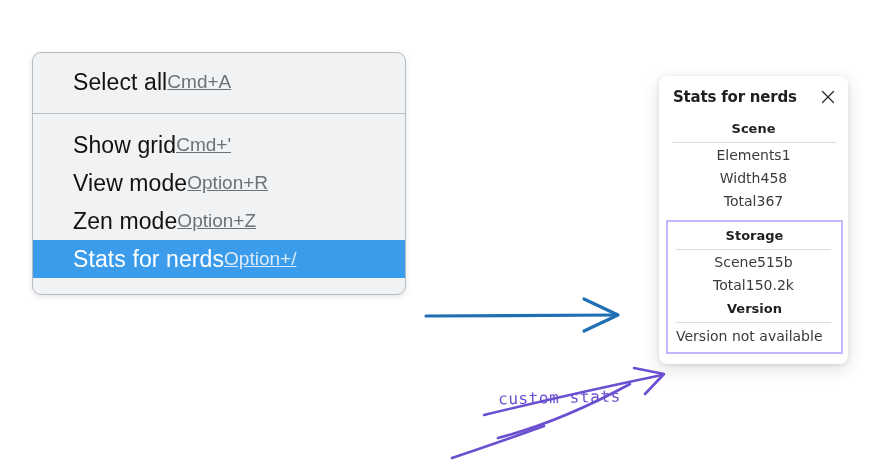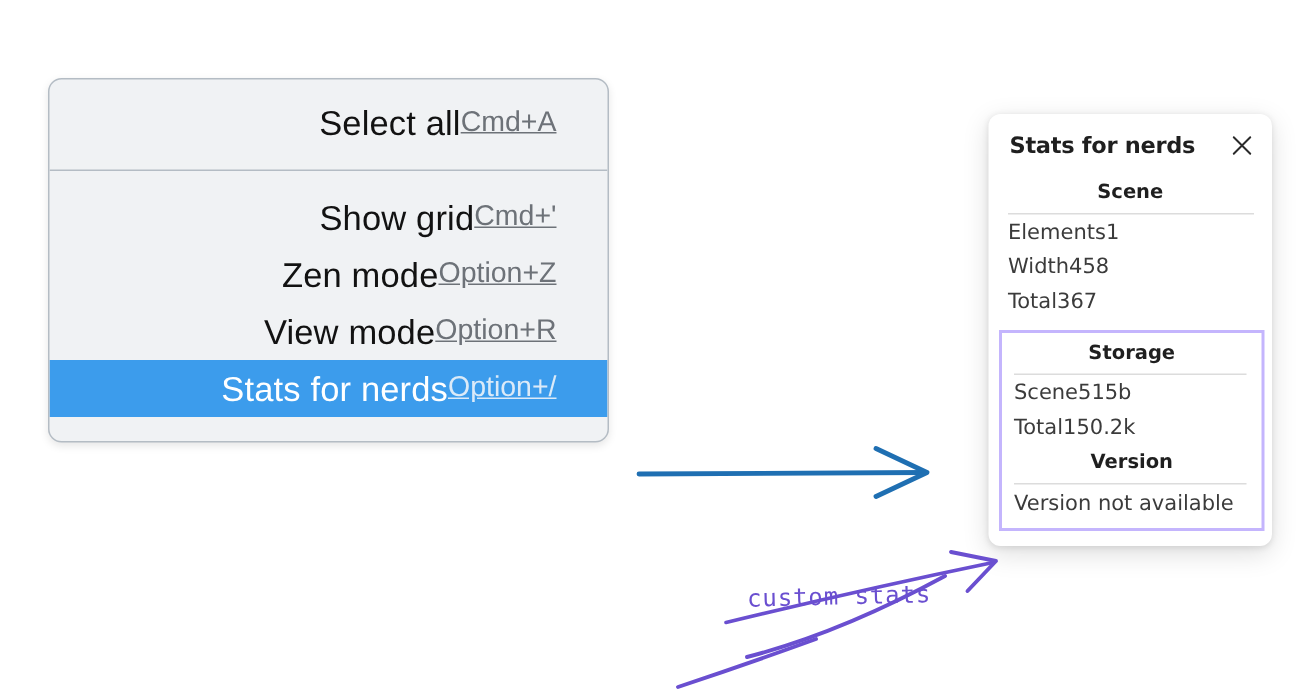--- a/index.html
+++ b/index.html
@@ -35,21 +35,21 @@
   .menu-group.group-top { padding: 10px 0 12px 0; }
   .menu-group.group-bottom { padding: 12px 0 0 0; }
   .menu-divider {
     height: 1px;
     background: #b4bcc4;
     width: 100%;
   }
   .menu-item {
     display: flex;
     align-items: center;
-    justify-content: flex-end;
+    justify-content: flex-start;
     padding: 0 34px 0 40px;
     height: 38px;
     box-sizing: border-box;
     cursor: default;
   }
   .menu-item .mi-label {
     font-size: 23px;
     color: #121212;
     letter-spacing: 0.1px;
     white-space: nowrap;
@@ -115,21 +115,21 @@
     color: #1f1f1f;
     padding: 5px 0 6px 0;
   }
   .sp-rule {
     height: 1px;
     background: #dcdcdc;
     margin: 0 12px 0 13px;
   }
   .sp-row {
     display: flex;
-    justify-content: flex-start;
+    justify-content: center;
     align-items: baseline;
     padding: 4px 13px 3px 13px;
     font-size: 14px;
     color: #3b3b3b;
   }
   .sp-row .k { color: #3b3b3b; }
   .sp-row .v { color: #3b3b3b; }
   .sp-note {
     padding: 5px 13px 3px 13px;
     font-size: 14px;
@@ -180,26 +180,26 @@
   </div>
 
   <div class="menu-divider"></div>
 
   <div class="menu-group group-bottom">
     <div class="menu-item">
       <span class="mi-label">Show grid</span>
       <span class="mi-shortcut">Cmd+'</span>
     </div>
     <div class="menu-item">
+      <span class="mi-label">View mode</span>
+      <span class="mi-shortcut">Option+R</span>
+    </div>
+    <div class="menu-item">
       <span class="mi-label">Zen mode</span>
       <span class="mi-shortcut">Option+Z</span>
-    </div>
-    <div class="menu-item">
-      <span class="mi-label">View mode</span>
-      <span class="mi-shortcut">Option+R</span>
     </div>
     <div class="menu-item selected">
       <span class="mi-label">Stats for nerds</span>
       <span class="mi-shortcut">Option+/</span>
     </div>
     <div class="menu-bottom-pad"></div>
   </div>
 
 </div>
 

